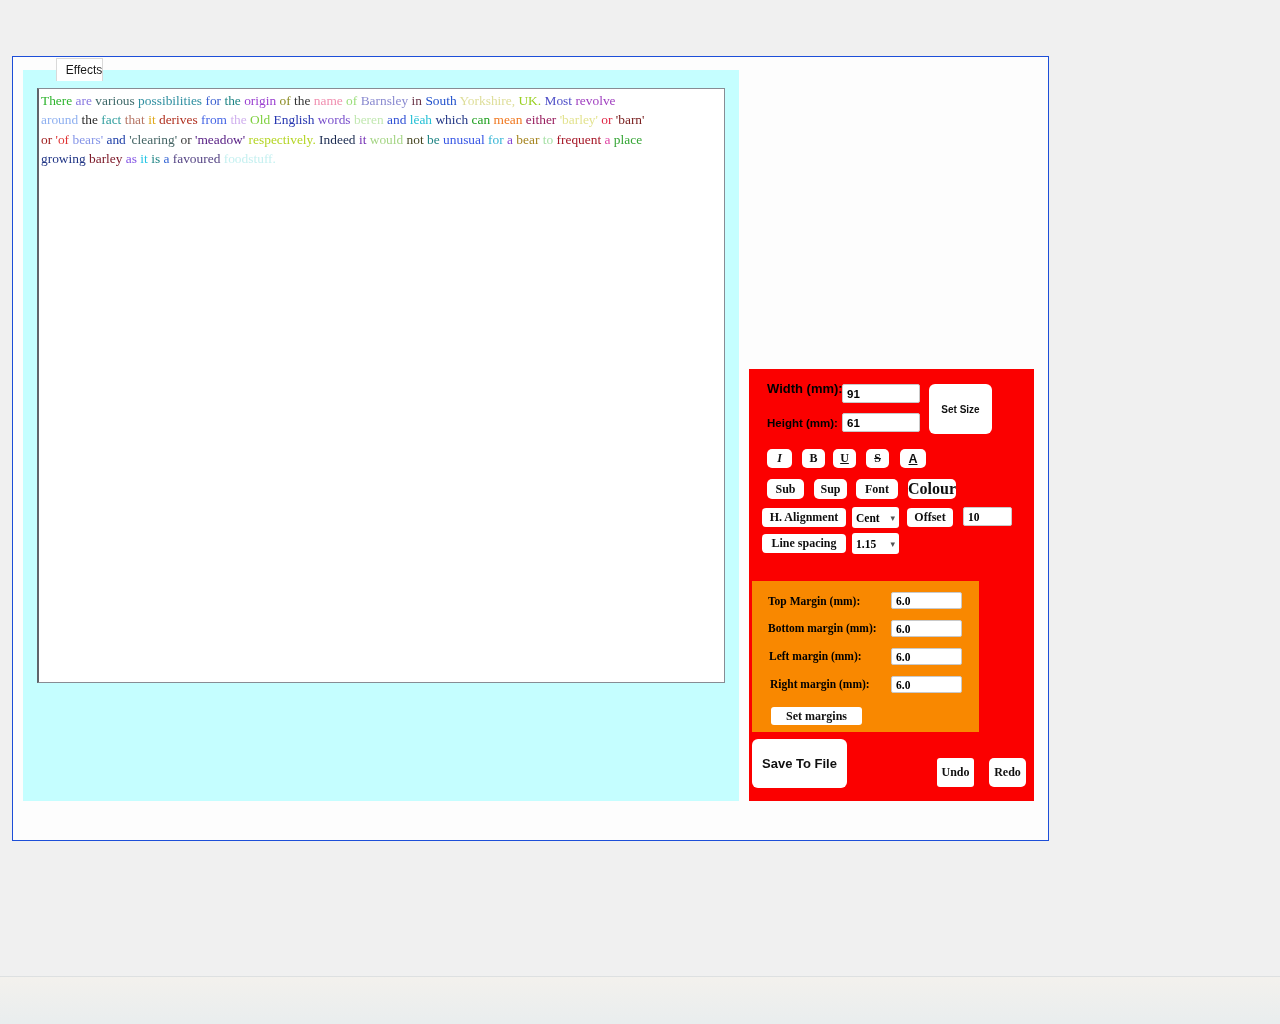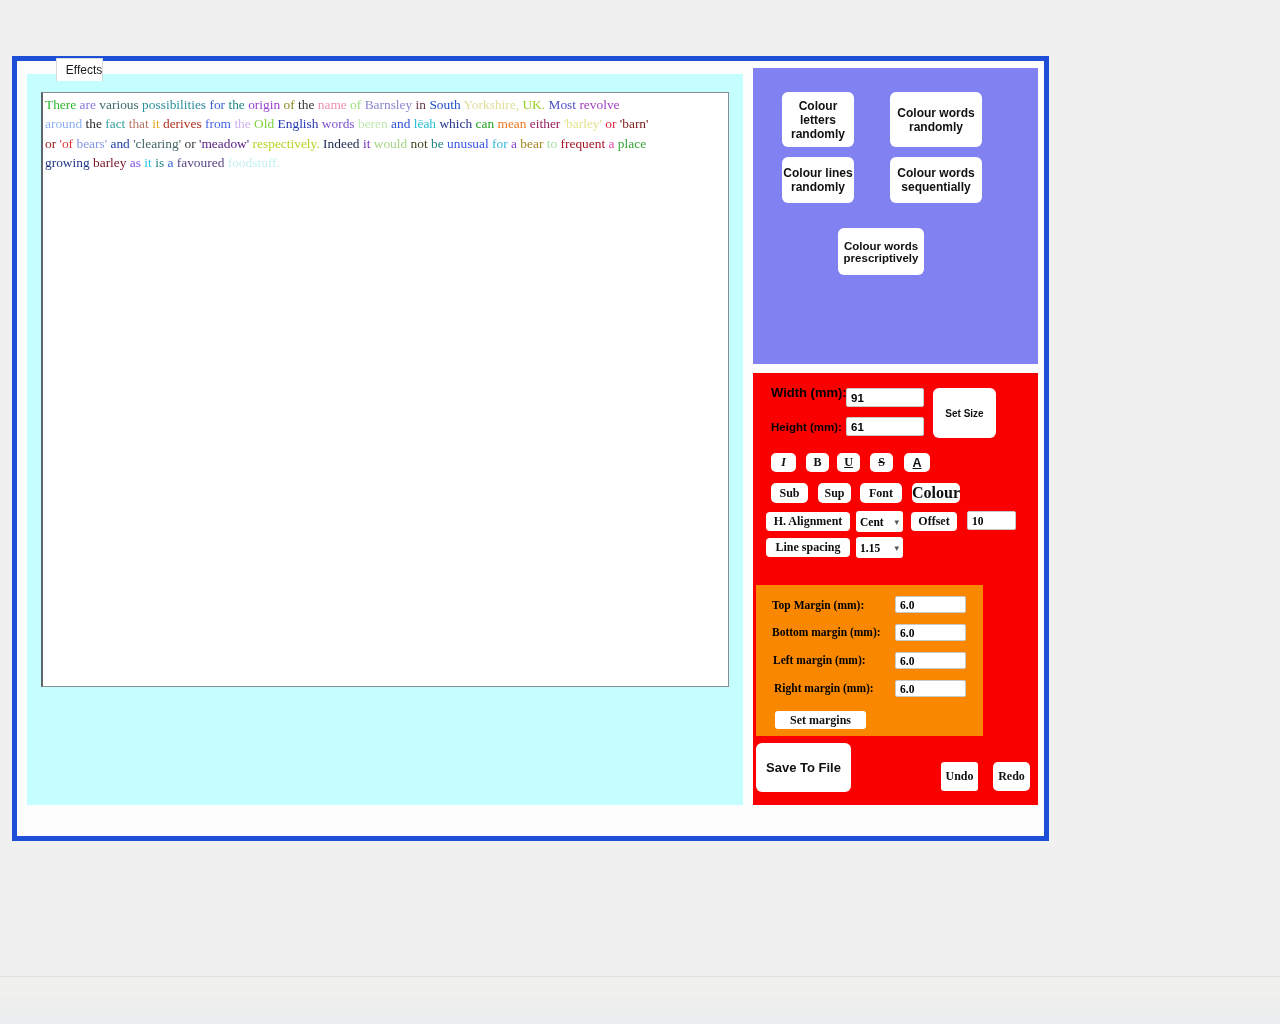--- a/index.html
+++ b/index.html
@@ -21,21 +21,21 @@
   .fp-icon { position:relative; background:#fff; border:1px solid #cfcfcf; }
   .fp-sq { position:absolute; }
 
   
   #tabstrip { position:absolute; left:0; top:24px; width:1280px; height:33px; background:#f0f0f0; }
   .tab { position:absolute; font-size:12px; color:#1a1a1a; display:flex; align-items:center; justify-content:center;padding-left:9px; }
   #tab-setup { left:14px; top:37px; width:42px; height:19px; background:#f0f0f0; border:1px solid #d9d9d9; border-bottom:none; }
   #tab-effects { left:56px; top:34px; width:47px; height:23px; background:#fff; border:1px solid #d9d9d9; border-bottom:none; z-index:3; }
 
   
-  #content { position:absolute; left:12px; top:56px; width:1037px; height:785px; background:#fdfdfd; border:5px solid #1d4ed8; z-index:2; }
+  #content { position:absolute; left:12px; top:56px; width:1037px; height:785px; background:#fdfdfd; border:1px solid #1d4ed8; z-index:2; }
 
   #cyan-panel { position:absolute; left:10px; top:13px; width:716px; height:731px; background:#c5feff; }
   #textarea { position:absolute; left:14px; top:18px; width:688px; height:595px; background:#fff;
               border:1px solid #888c94; border-left:2px solid #60646b; overflow:hidden;
               padding:2px 0 0 2px; }
   .tline { white-space:nowrap; font-family:"Liberation Serif", serif; font-size:13.4px; line-height:19.3px; }
 
   #purple-panel { position:absolute; left:736px; top:7px; width:285px; height:296px; background:#8181f2; }
   #red-panel   { position:absolute; left:736px; top:312px; width:285px; height:432px; background:#fb0000; }
   #orange-panel{ position:absolute; left:3px;  top:212px; width:227px; height:151px; background:#f98800; }
@@ -92,27 +92,20 @@
     <div id="textarea">
       <div>
           <div class="tline"><span style="color: rgb(47, 181, 47);">There</span> <span style="color: rgb(136, 119, 224);">are</span> <span style="color: rgb(61, 104, 104);">various</span> <span style="color: rgb(47, 143, 160);">possibilities</span> <span style="color: rgb(58, 95, 208);">for</span> <span style="color: rgb(31, 133, 133);">the</span> <span style="color: rgb(154, 63, 208);">origin</span> <span style="color: rgb(138, 138, 32);">of</span> <span style="color: rgb(51, 51, 51);">the</span> <span style="color: rgb(240, 143, 176);">name</span> <span style="color: rgb(154, 222, 122);">of</span> <span style="color: rgb(138, 138, 208);">Barnsley</span> <span style="color: rgb(106, 53, 72);">in</span> <span style="color: rgb(32, 80, 204);">South</span> <span style="color: rgb(222, 222, 154);">Yorkshire,</span> <span style="color: rgb(154, 208, 33);">UK.</span> <span style="color: rgb(80, 80, 200);">Most</span> <span style="color: rgb(160, 64, 192);">revolve</span></div>
           <div class="tline"><span style="color: rgb(143, 176, 240);">around</span> <span style="color: rgb(42, 42, 42);">the</span> <span style="color: rgb(53, 160, 160);">fact</span> <span style="color: rgb(181, 117, 101);">that</span> <span style="color: rgb(224, 168, 24);">it</span> <span style="color: rgb(176, 48, 32);">derives</span> <span style="color: rgb(69, 101, 229);">from</span> <span style="color: rgb(208, 176, 238);">the</span> <span style="color: rgb(127, 208, 64);">Old</span> <span style="color: rgb(37, 53, 176);">English</span> <span style="color: rgb(122, 80, 204);">words</span> <span style="color: rgb(194, 232, 178);">beren</span> <span style="color: rgb(48, 80, 213);">and</span> <span style="color: rgb(37, 192, 213);">lēah</span> <span style="color: rgb(32, 53, 133);">which</span> <span style="color: rgb(32, 160, 32);">can</span> <span style="color: rgb(240, 120, 32);">mean</span> <span style="color: rgb(153, 32, 96);">either</span> <span style="color: rgb(227, 227, 144);">'barley'</span> <span style="color: rgb(224, 37, 69);">or</span> <span style="color: rgb(122, 32, 32);">'barn'</span></div>
           <div class="tline"><span style="color: rgb(160, 32, 32);">or</span> <span style="color: rgb(224, 53, 53);">'of</span> <span style="color: rgb(133, 149, 232);">bears'</span> <span style="color: rgb(32, 64, 168);">and</span> <span style="color: rgb(69, 101, 101);">'clearing'</span> <span style="color: rgb(58, 58, 58);">or</span> <span style="color: rgb(88, 32, 133);">'meadow'</span> <span style="color: rgb(181, 213, 37);">respectively.</span> <span style="color: rgb(26, 42, 80);">Indeed</span> <span style="color: rgb(117, 48, 181);">it</span> <span style="color: rgb(165, 213, 133);">would</span> <span style="color: rgb(69, 69, 32);">not</span> <span style="color: rgb(32, 133, 133);">be</span> <span style="color: rgb(53, 85, 229);">unusual</span> <span style="color: rgb(53, 181, 213);">for</span> <span style="color: rgb(133, 69, 213);">a</span> <span style="color: rgb(165, 133, 32);">bear</span> <span style="color: rgb(165, 224, 165);">to</span> <span style="color: rgb(165, 21, 37);">frequent</span> <span style="color: rgb(224, 69, 165);">a</span> <span style="color: rgb(53, 165, 53);">place</span></div>
           <div class="tline"><span style="color: rgb(32, 53, 133);">growing</span> <span style="color: rgb(122, 21, 37);">barley</span> <span style="color: rgb(133, 85, 229);">as</span> <span style="color: rgb(37, 197, 229);">it</span> <span style="color: rgb(32, 133, 133);">is</span> <span style="color: rgb(53, 101, 213);">a</span> <span style="color: rgb(85, 69, 133);">favoured</span> <span style="color: rgb(197, 240, 240);">foodstuff.</span></div>
         </div>
     </div>
   </div>
 
-  <div id="purple-panel">
-    <button class="btn abs" style="left:29px;top:24px;width:72px;height:55px;font-size:12px;">Colour letters randomly</button>
-    <button class="btn abs" style="left:137px;top:24px;width:92px;height:55px;font-size:12px;">Colour words randomly</button>
-    <button class="btn abs" style="left:29px;top:89px;width:72px;height:46px;font-size:12px;">Colour lines randomly</button>
-    <button class="btn abs" style="left:137px;top:89px;width:92px;height:46px;font-size:12px;">Colour words sequentially</button>
-    <button class="btn abs" style="left:85px;top:160px;width:86px;height:47px;font-size:11.5px;">Colour words prescriptively</button>
-  </div>
 
   <div id="red-panel">
     <span class="lbl sans" style="left:18px;top:12px;font-size:13px;">Width (mm):</span>
     <input class="inp sans" style="left: 93px; top: 15px; width: 78px; height: 19px;" value="91">
     <button class="btn" style="position:absolute;left:180px;top:15px;width:63px;height:50px;font-size:10px;">Set Size</button>
     <span class="lbl sans" style="left:18px;top:48px;font-size:11.5px;">Height (mm):</span>
     <input class="inp sans" style="left: 93px; top: 44px; width: 78px; height: 19px;" value="61">
 
     <button class="btn serif" style="position:absolute;left:18px;top:80px;width:25px;height:19px;border-radius:5px;font-size:12px;font-style:italic;">I</button>
     <button class="btn serif" style="position:absolute;left:53px;top:80px;width:23px;height:19px;border-radius:5px;font-size:12px;">B</button>

